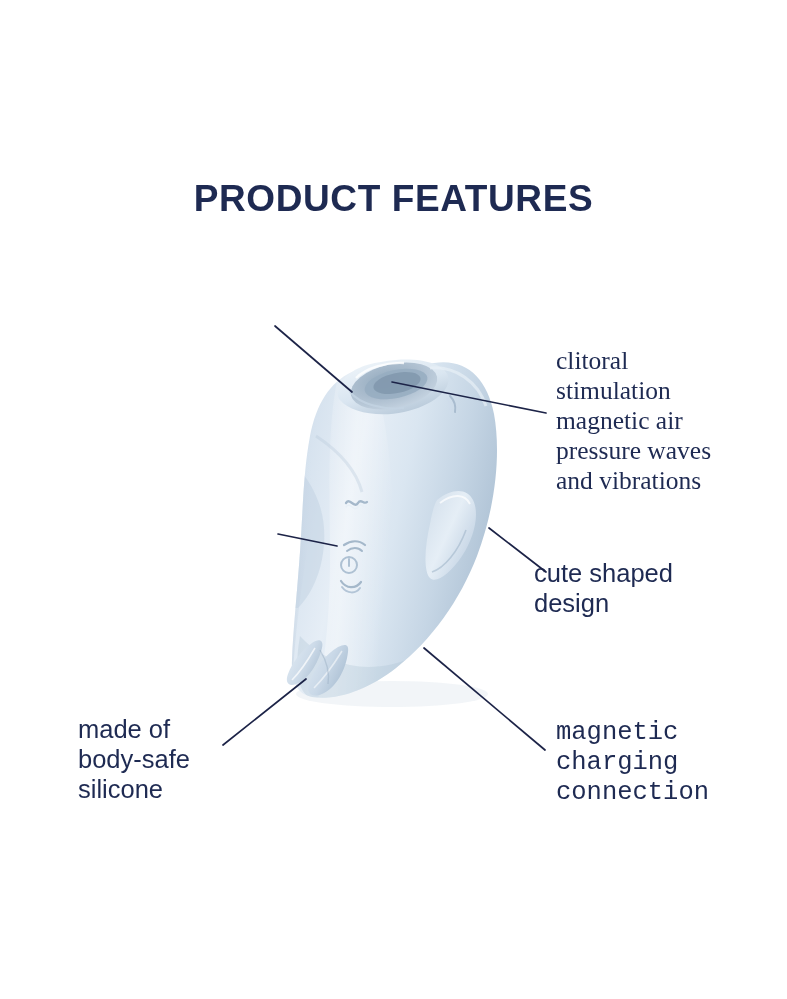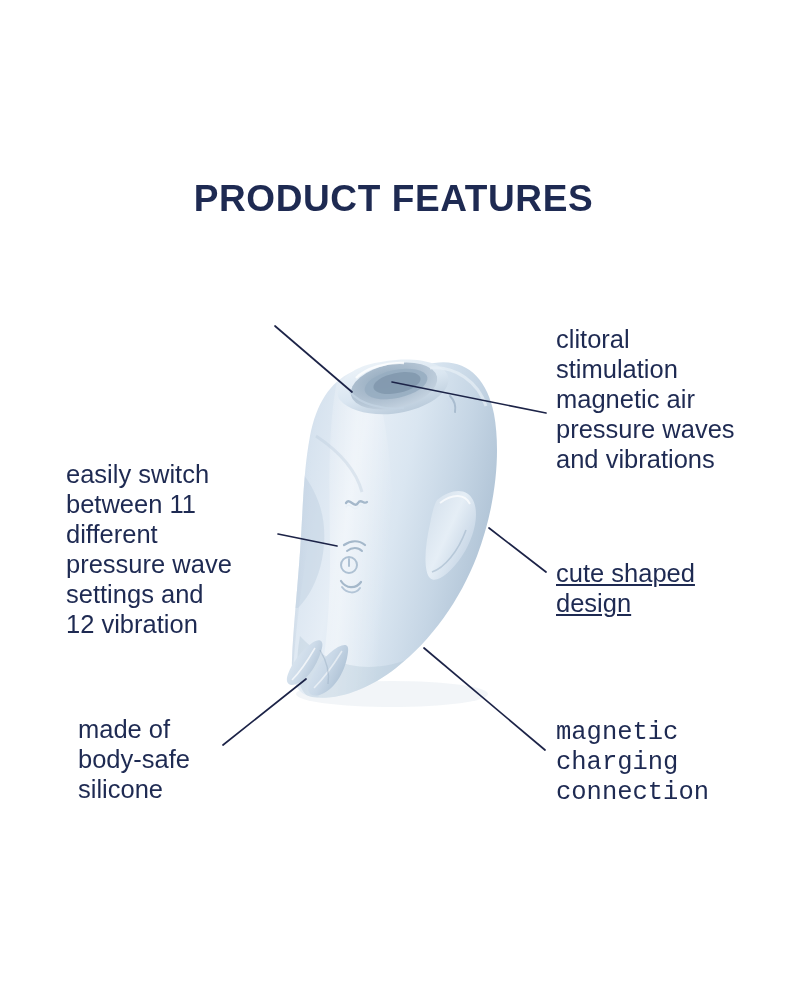--- a/index.html
+++ b/index.html
@@ -33,22 +33,22 @@
     font-size: 25.5px;
     line-height: 30px;
     font-weight: 500;
     white-space: nowrap;
   }
   .callout .ln { display: block; }
   .align-left  { text-align: left; }
   #cl-motors   { left: 66px;  top: 308px; }
   #cl-settings { left: 66px;  top: 459px; }
   #cl-silicone { left: 78px;  top: 714px; }
-  #cl-clitoral { left: 556px; top: 324px; }
-  #cl-cute     { left: 556px; top: 558px; text-decoration: underline; }
+  #cl-clitoral { left: 556px; top: 346px; font-family: Liberation Serif, serif; }
+  #cl-cute     { left: 534px; top: 558px; }
   #cl-magnetic { left: 556px; top: 718px; font-family: Liberation Mono, monospace; }
   #leaders, #product {
     position: absolute;
     left: 0; top: 0;
     width: 787px;
     height: 999px;
   }
   #leaders { z-index: 5; }
   #product { z-index: 3; }
 </style>
@@ -235,28 +235,20 @@
       <line x1="275" y1="326" x2="352" y2="392"></line>
       <line x1="337" y1="546" x2="278" y2="534"></line>
       <line x1="306" y1="679" x2="223" y2="745"></line>
       <line x1="392" y1="382" x2="546" y2="413"></line>
       <line x1="489" y1="528" x2="546" y2="572"></line>
       <line x1="424" y1="648" x2="545" y2="750"></line>
     </g>
   </svg>
 
 
-  <div class="callout align-left" id="cl-settings">
-    <span class="ln">easily switch</span>
-    <span class="ln">between 11</span>
-    <span class="ln">different</span>
-    <span class="ln">pressure wave</span>
-    <span class="ln">settings and</span>
-    <span class="ln">12 vibration</span>
-  </div>
 
   <div class="callout align-left" id="cl-silicone">
     <span class="ln">made of</span>
     <span class="ln">body-safe</span>
     <span class="ln">silicone</span>
   </div>
 
   <div class="callout align-left" id="cl-clitoral">
     <span class="ln">clitoral</span>
     <span class="ln">stimulation</span>

